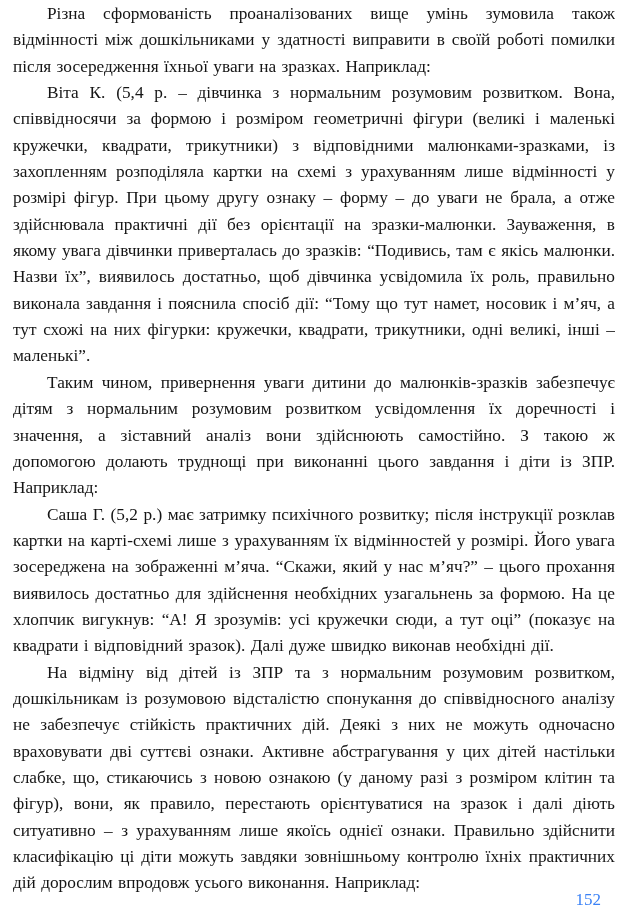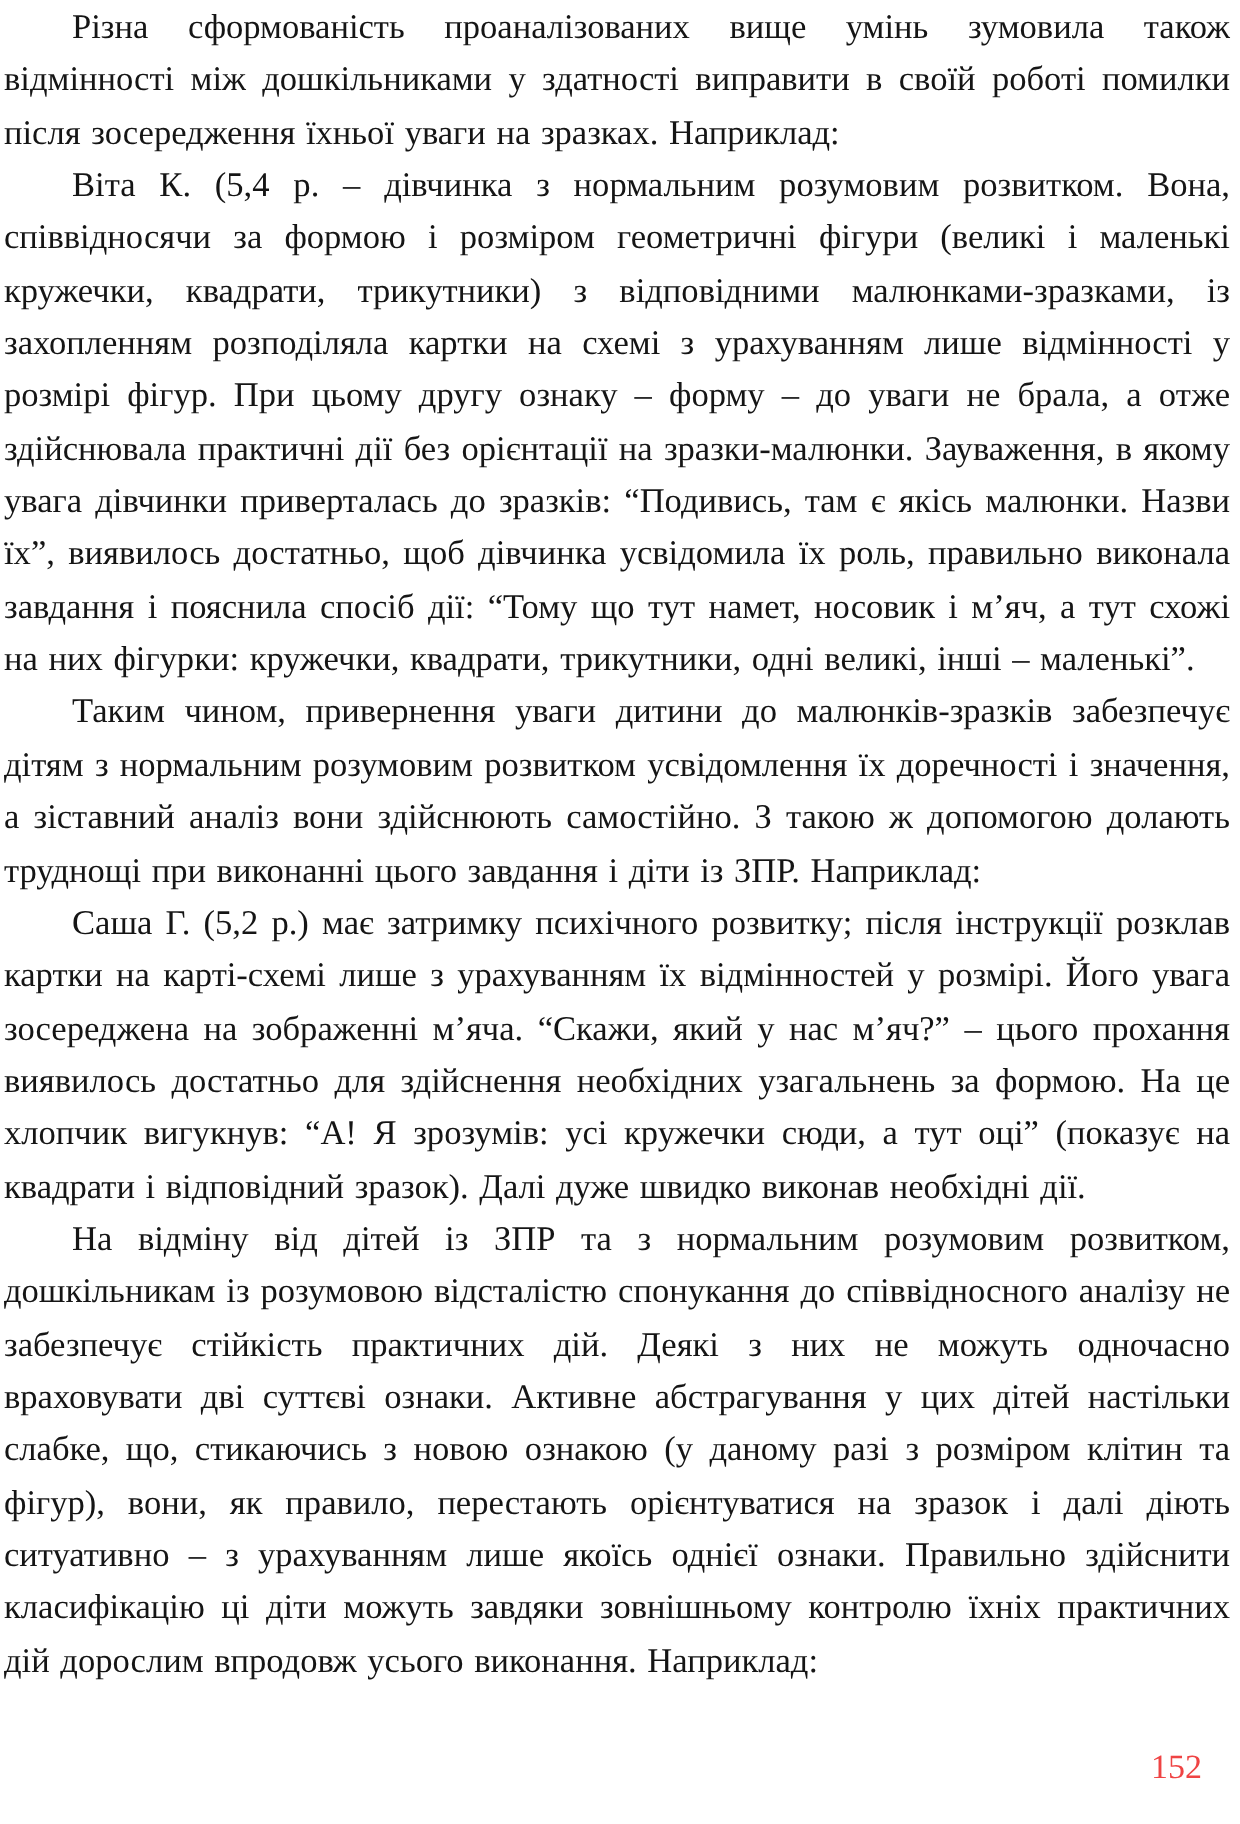--- a/index.html
+++ b/index.html
@@ -27,28 +27,29 @@
   .body-text p {
     margin: 0;
     font-size: 17.3px;
     line-height: 26.35px;
     text-align: justify;
     color: #151515;
     word-spacing: 1px;
   }
   .body-text p.indent {
     text-indent: 34px;
+    margin-left: 11px;
   }
   .page-number {
     position: absolute;
     right: 19px;
-    bottom: 18px;
+    bottom: 2px;
     font-size: 17px;
     line-height: 20px;
-    color: #ef4444;
+    color: #3b82f6;
     font-family: "Liberation Serif", "DejaVu Serif", serif;
   }
 </style>
 </head>
 <body>
 
 <div class="page">
   <div class="body-text">
     <p class="indent">Різна сформованість проаналізованих вище умінь зумовила також відмінності між дошкільниками у здатності виправити в своїй роботі помилки після зосередження їхньої уваги на зразках. Наприклад:</p>
     <p class="indent">Віта К. (5,4 р. – дівчинка з нормальним розумовим розвитком. Вона, співвідносячи за формою і розміром геометричні фігури (великі і маленькі кружечки, квадрати, трикутники) з відповідними малюнками-зразками, із захопленням розподіляла картки на схемі з урахуванням лише відмінності у розмірі фігур. При цьому другу ознаку – форму – до уваги не брала, а отже здійснювала практичні дії без орієнтації на зразки-малюнки. Зауваження, в якому увага дівчинки приверталась до зразків: “Подивись, там є якісь малюнки. Назви їх”, виявилось достатньо, щоб дівчинка усвідомила їх роль, правильно виконала завдання і пояснила спосіб дії: “Тому що тут намет, носовик і м’яч, а тут схожі на них фігурки: кружечки, квадрати, трикутники, одні великі, інші – маленькі”.</p>

